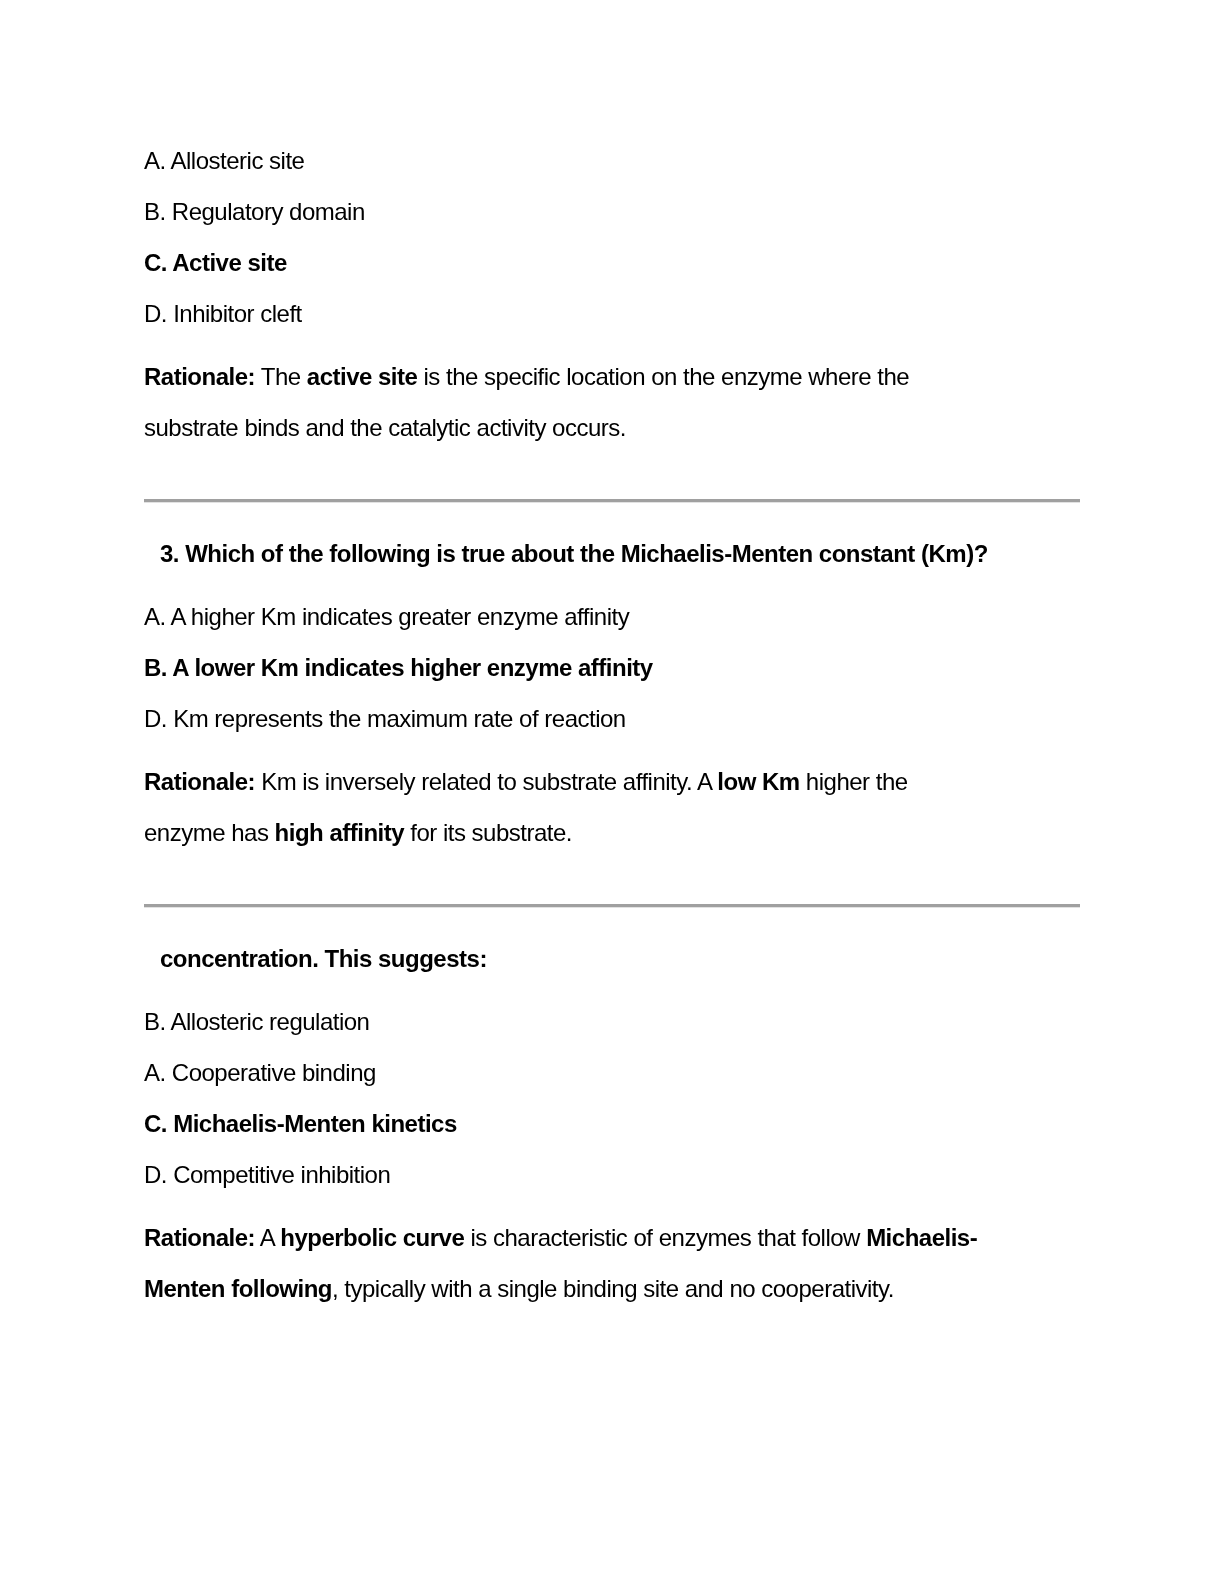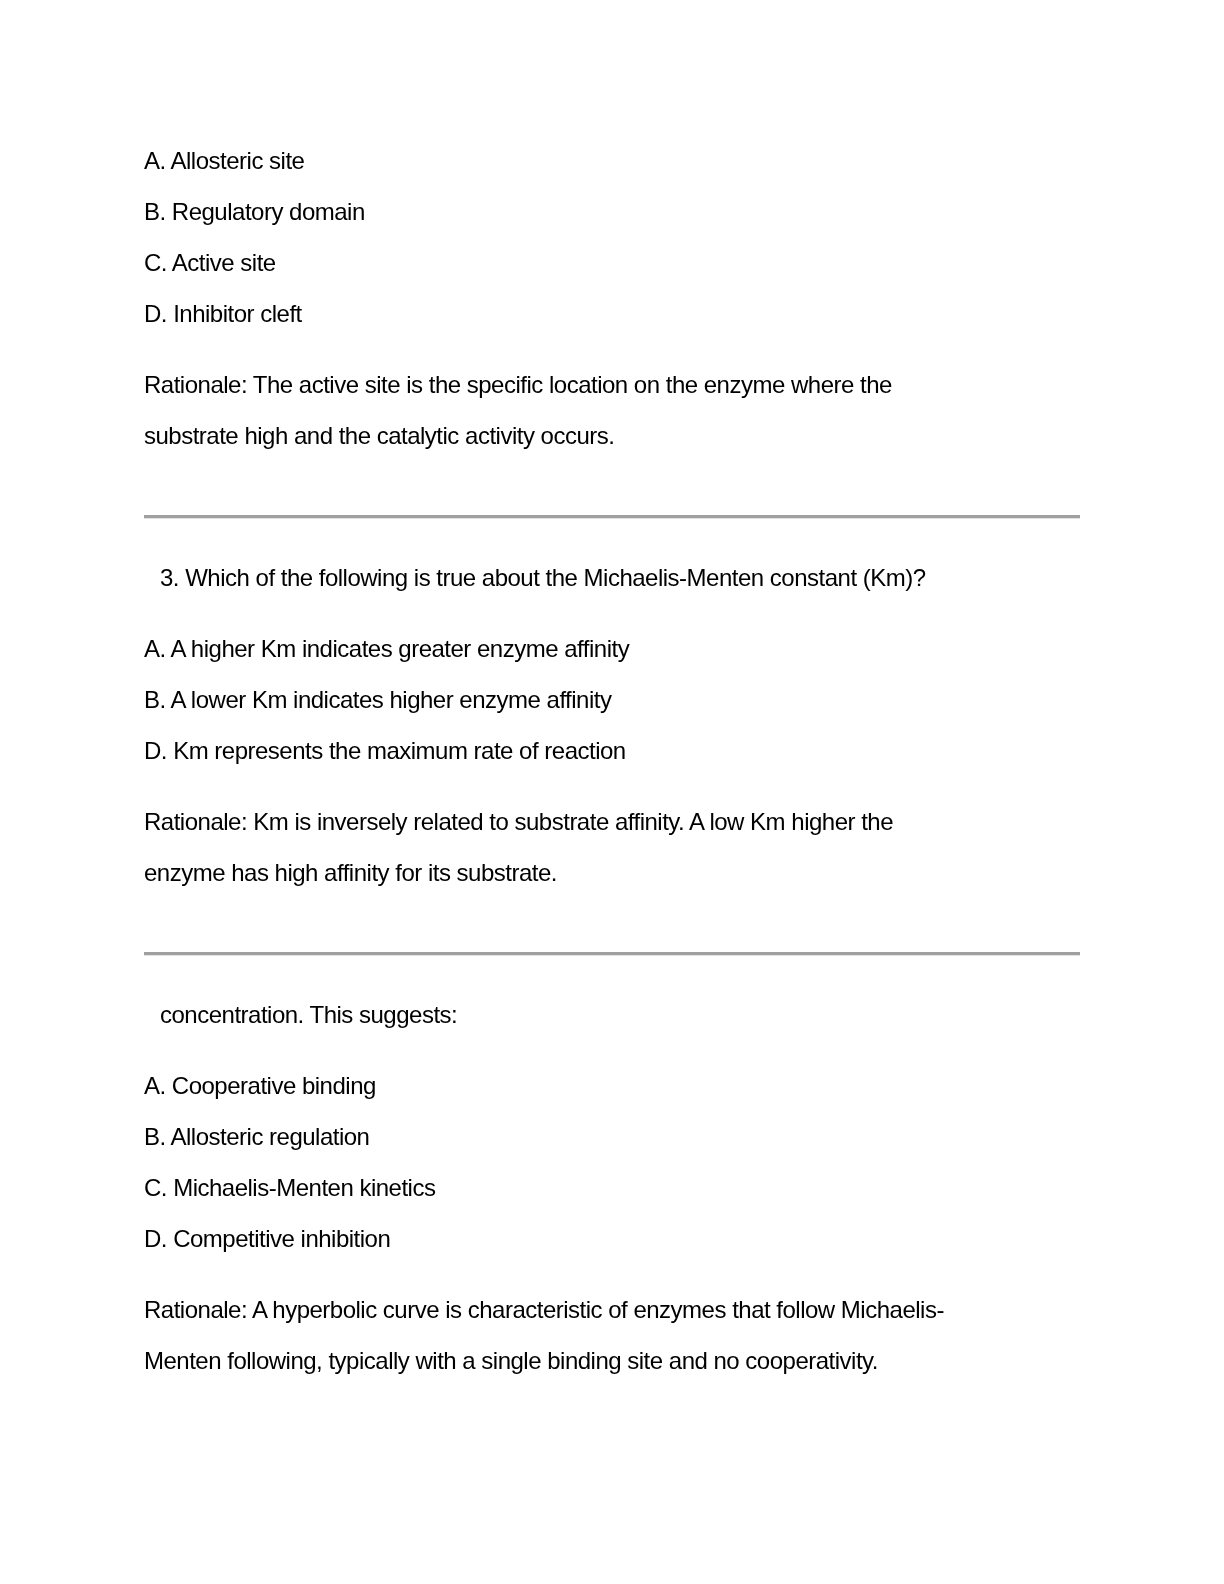--- a/index.html
+++ b/index.html
@@ -14,79 +14,78 @@
     color: #000000;
     overflow: hidden;
   }
   .page {
     box-sizing: border-box;
     width: 1224px;
     height: 1584px;
     padding: 135px 144px 0 144px;
     display: flex;
     flex-direction: column;
-    gap: 8px;
   }
   .block {
     margin: 0 0 12px 0;
   }
   .line {
     line-height: 51px;
     font-size: 24px;
     letter-spacing: -0.5px;
     white-space: pre;
   }
   .question .line {
     font-weight: bold;
     margin-left: 16px;
   }
   .run-bold {
-    font-weight: normal;
+    font-weight: bold;
   }
   .divider {
     height: 3px;
     margin: 34px 0 25px 0;
     background: #a0a0a0;
     border-bottom: 1px solid #e2e2e2;
   }
 </style>
 </head>
 <body>
 
 <div class="page" id="doc-root">
     <div class="block options">
       <div class="line"><span class="run">A. Allosteric site</span></div>
       <div class="line"><span class="run">B. Regulatory domain</span></div>
       <div class="line"><span class="run-bold">C. Active site</span></div>
       <div class="line"><span class="run">D. Inhibitor cleft</span></div>
     </div>
     <div class="block rationale">
       <div class="line"><span class="run-bold">Rationale:</span><span class="run"> The </span><span class="run-bold">active site</span><span class="run"> is the specific location on the enzyme where the</span></div>
-      <div class="line"><span class="run">substrate high and the catalytic activity occurs.</span></div>
+      <div class="line"><span class="run">substrate binds and the catalytic activity occurs.</span></div>
     </div>
     <div class="divider"></div>
     <div class="block question">
       <div class="line"><span class="run-bold">3. Which of the following is true about the Michaelis-Menten constant (Km)?</span></div>
     </div>
     <div class="block options">
       <div class="line"><span class="run">A. A higher Km indicates greater enzyme affinity</span></div>
       <div class="line"><span class="run-bold">B. A lower Km indicates higher enzyme affinity</span></div>
       <div class="line"><span class="run">D. Km represents the maximum rate of reaction</span></div>
     </div>
     <div class="block rationale">
       <div class="line"><span class="run-bold">Rationale:</span><span class="run"> Km is inversely related to substrate affinity. A </span><span class="run-bold">low Km</span><span class="run"> higher the</span></div>
       <div class="line"><span class="run">enzyme has </span><span class="run-bold">high affinity</span><span class="run"> for its substrate.</span></div>
     </div>
     <div class="divider"></div>
     <div class="block question">
       <div class="line"><span class="run-bold">concentration. This suggests:</span></div>
     </div>
     <div class="block options">
+      <div class="line"><span class="run">B. Allosteric regulation</span></div>
       <div class="line"><span class="run">A. Cooperative binding</span></div>
-      <div class="line"><span class="run">B. Allosteric regulation</span></div>
       <div class="line"><span class="run-bold">C. Michaelis-Menten kinetics</span></div>
       <div class="line"><span class="run">D. Competitive inhibition</span></div>
     </div>
     <div class="block rationale">
       <div class="line"><span class="run-bold">Rationale:</span><span class="run"> A </span><span class="run-bold">hyperbolic curve</span><span class="run"> is characteristic of enzymes that follow </span><span class="run-bold">Michaelis-</span></div>
       <div class="line"><span class="run-bold">Menten following</span><span class="run">, typically with a single binding site and no cooperativity.</span></div>
     </div>
   </div>
 
 </body></html>

